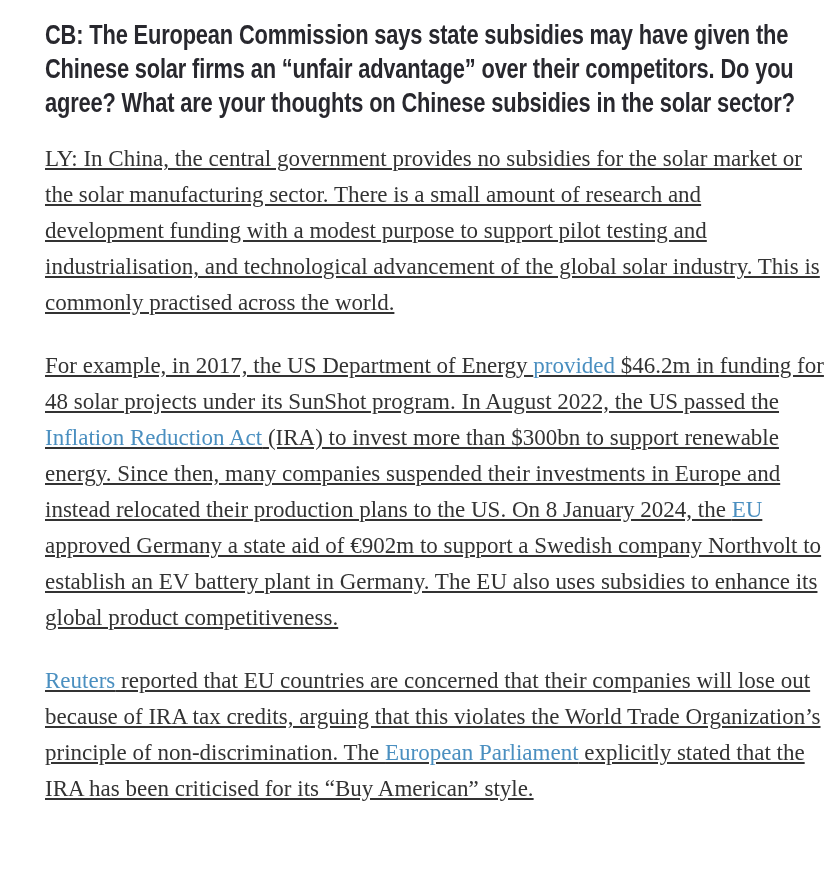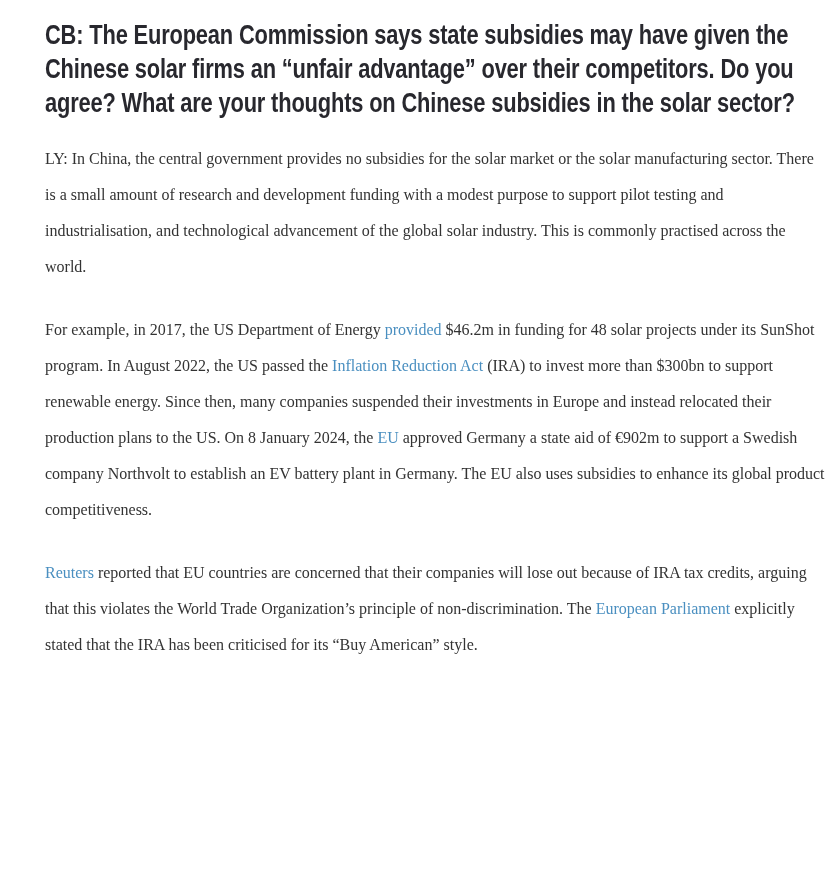--- a/index.html
+++ b/index.html
@@ -30,24 +30,25 @@
     transform: scaleX(0.78);
     transform-origin: top left;
   }
   h1.question .hline {
     display: block;
     white-space: nowrap;
   }
   .article p {
     margin: 27px 0 0 0;
     font-family: "Liberation Serif", serif;
-    font-size: 16px;
+    font-size: 23px;
     line-height: 36px;
     color: #333333;
     width: 780px;
+    text-decoration: underline;
   }
   .article p:first-child {
     margin-top: 21px;
   }
   .article a {
     color: #4a8fc0;
     text-decoration: none;
     cursor: pointer;
   }
 </style>

